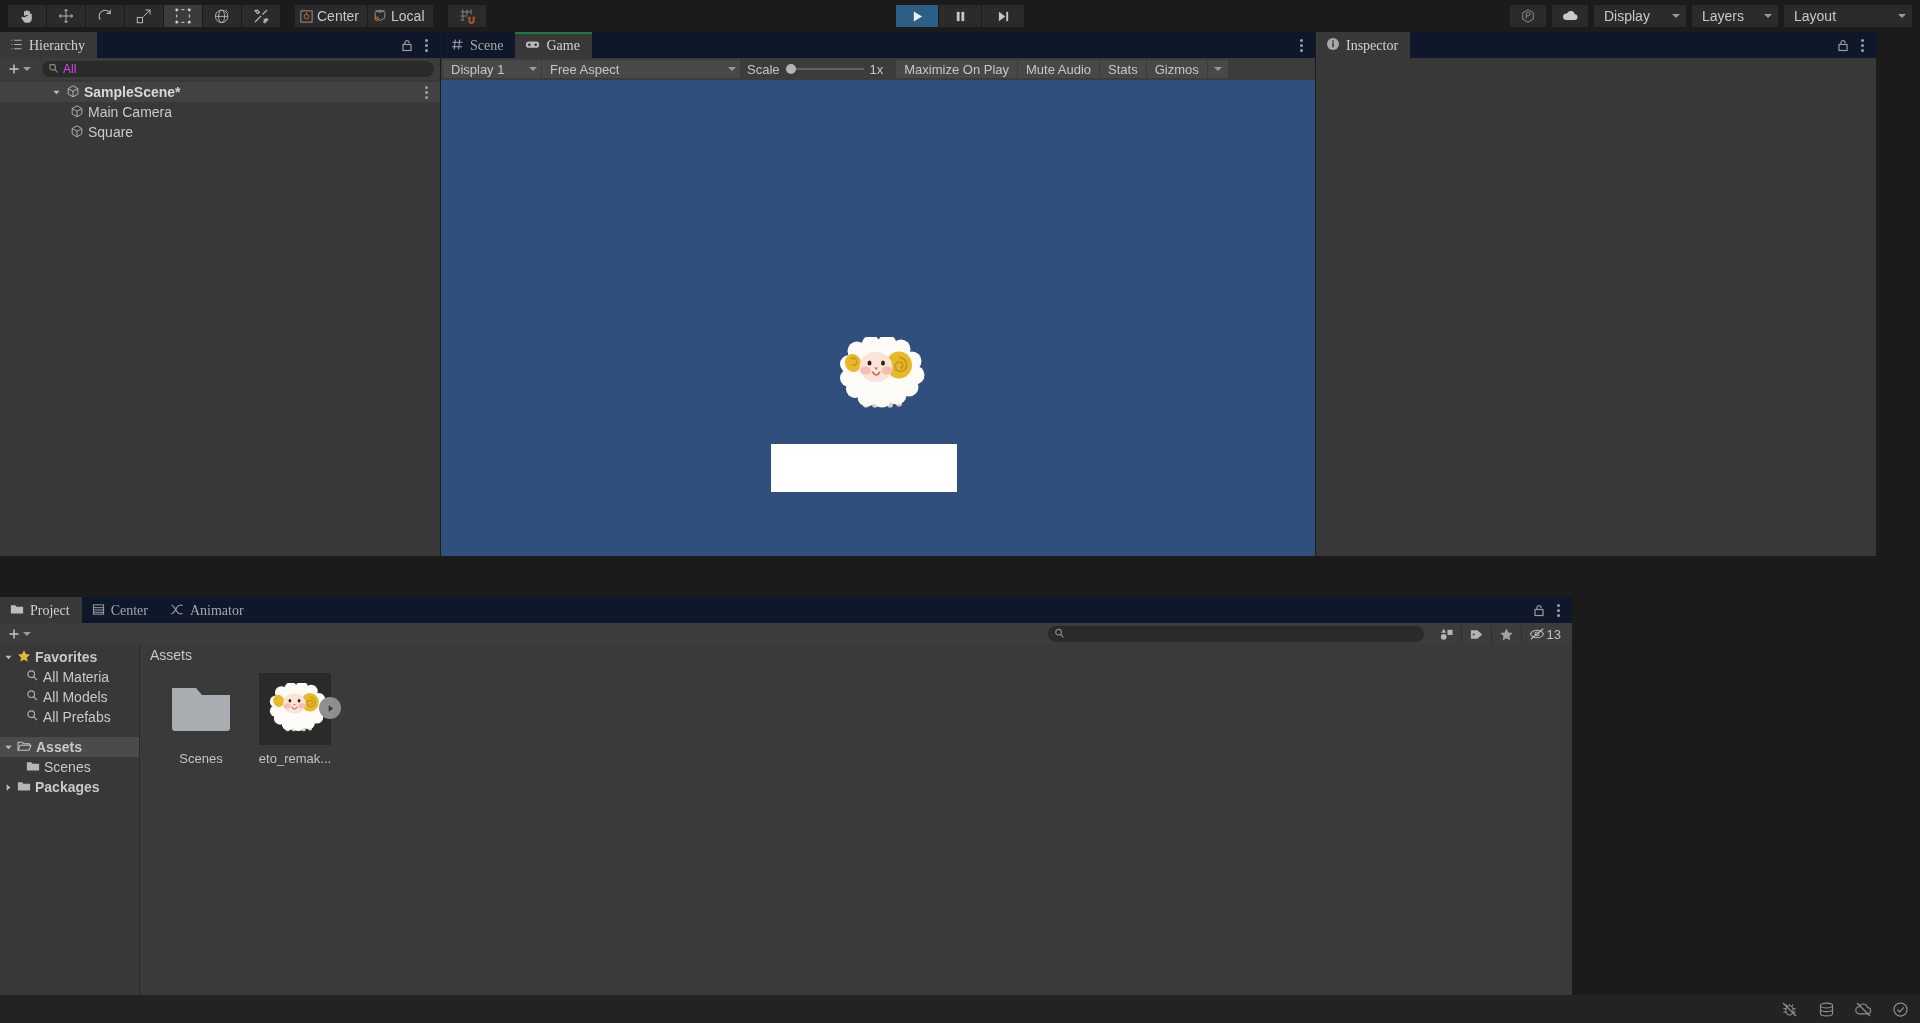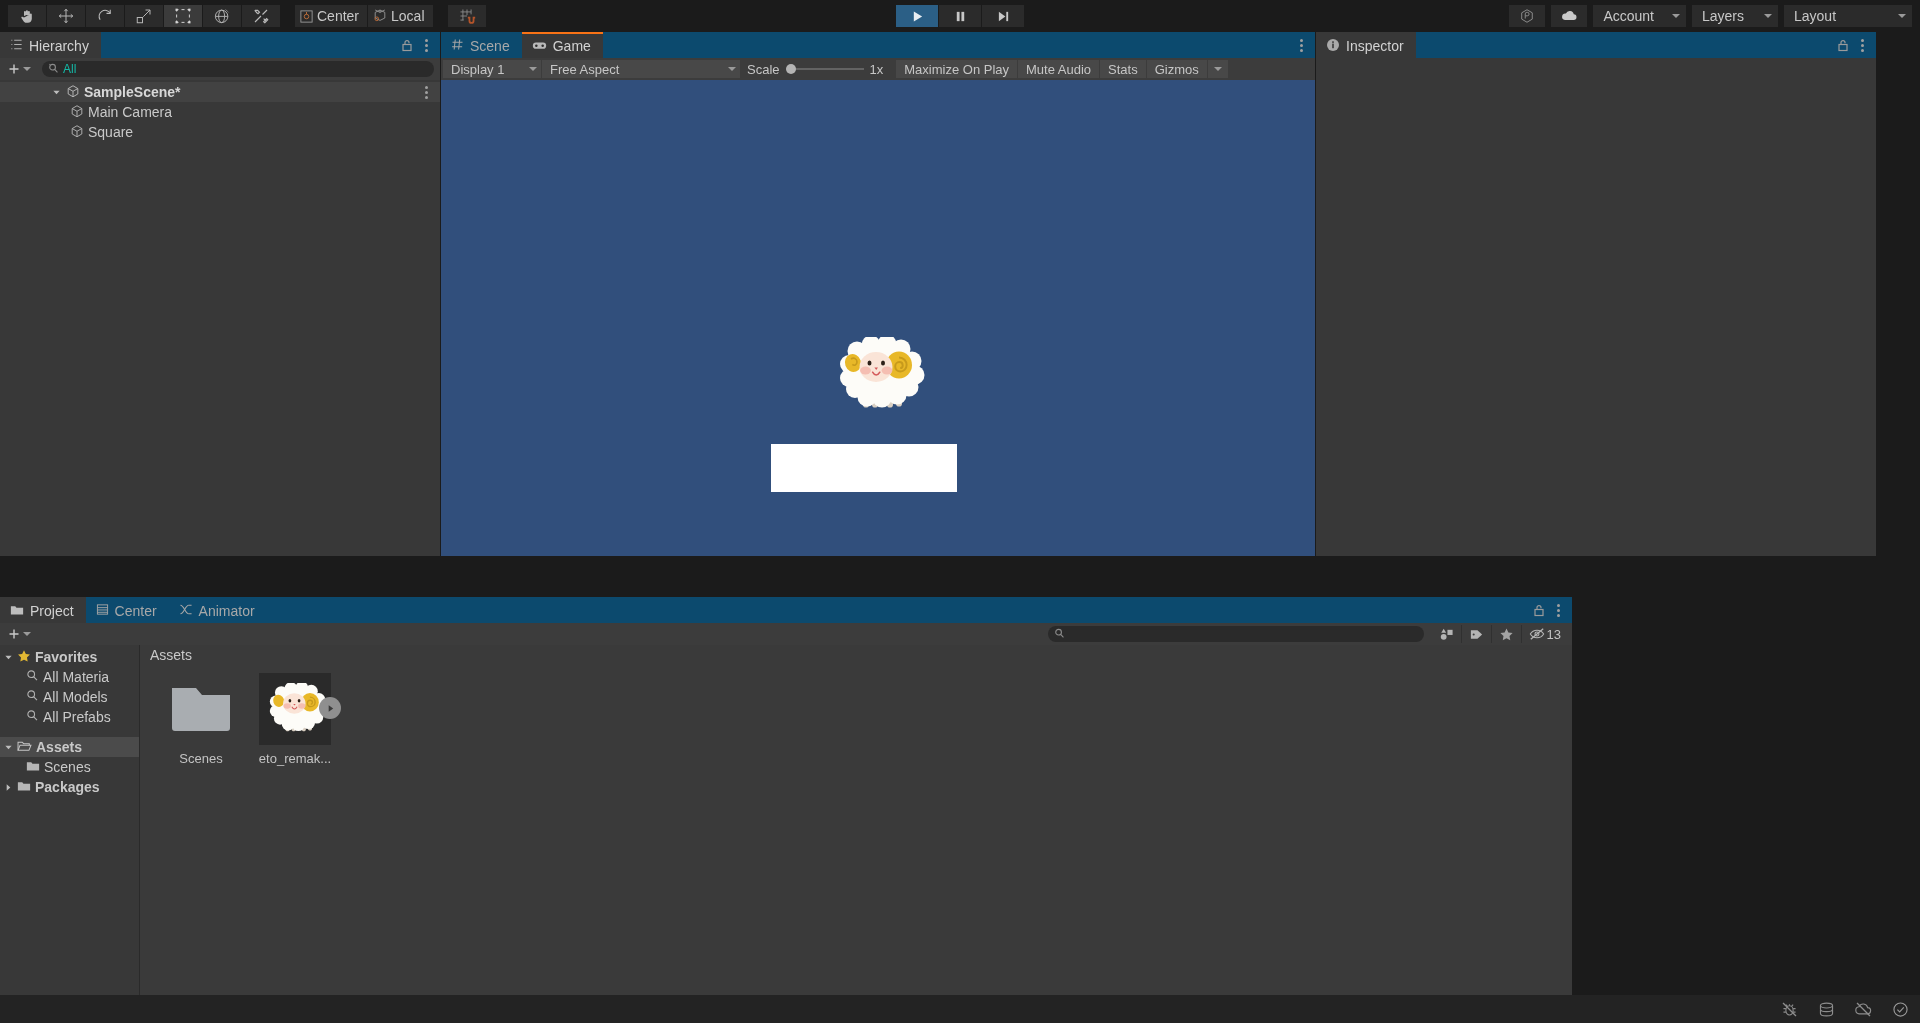--- a/index.html
+++ b/index.html
@@ -59,31 +59,31 @@
     height: 22px; background: #2b2b2b; display: flex; align-items: center;
     padding: 0 6px 0 10px; cursor: pointer; color: #c8c8c8; font-size: 14px;
     justify-content: space-between;
   }
   .tb-drop .cap { margin-right: 18px; }
   .caret { width: 0; height: 0; border-left: 4px solid transparent; border-right: 4px solid transparent; border-top: 4px solid #9a9a9a; }
 
   
   .panel { position: absolute; background: #383838; }
   .panel-tabbar {
-    height: 26px; background: #0c4a6e;
-    display: flex; align-items: flex-start; position: relative;
+    height: 26px; background: #0f172a;
+    display: flex; align-items: flex-start; position: relative; font-family: Liberation Serif, serif;
   }
   .tab {
     height: 26px; padding: 0 12px 0 10px;
     display: flex; align-items: center; gap: 6px;
     font-size: 14px; color: #a8a8a8; cursor: pointer;
     border-top: 2px solid transparent;
   }
   .tab.active { background: #383838; color: #d2d2d2; }
-  .tab.active.blue { border-top: 2px solid #f97316; }
+  .tab.active.blue { border-top: 2px solid #15803d; }
   .tab-right-icons {
     position: absolute; right: 4px; top: 0; height: 26px;
     display: flex; align-items: center; gap: 8px; padding-right: 4px;
   }
   .ic { color: #9b9b9b; display: flex; align-items: center; cursor: pointer; }
   .kebab { display: flex; flex-direction: column; gap: 2px; cursor: pointer; padding: 0 4px; }
   .kebab i { width: 3px; height: 3px; background: #a0a0a0; border-radius: 50%; display: block; }
 
   
   #hierarchy { left: 0; top: 32px; width: 440px; height: 524px; background: #383838; }
@@ -93,21 +93,21 @@
   }
   .plus-btn {
     display: flex; align-items: center; gap: 2px; cursor: pointer;
     padding: 0 3px; color: #c9c9c9;
   }
   .search-field {
     flex: 1; height: 16px; background: #2a2a2a; border-radius: 8px;
     display: flex; align-items: center; padding: 0 6px; gap: 4px;
     margin-left: 6px; margin-right: 2px;
   }
-  .search-field .ph { font-size: 12px; color: #14b8a6; }
+  .search-field .ph { font-size: 12px; color: #d946ef; }
   .h-list { background: #383838; height: calc(100% - 48px); padding-top: 2px; }
   .h-row {
     height: 20px; display: flex; align-items: center; gap: 4px;
     padding-left: 18px; font-size: 14px; color: #c9c9c9; cursor: pointer;
     position: relative;
   }
   .h-row.scene-row { background: #424242; font-weight: bold; color: #d8d8d8; }
   .h-row .arrow { width: 12px; display: flex; justify-content: center; }
   .h-row .kebab-inline { position: absolute; right: 8px; }
 
@@ -305,21 +305,21 @@
           <path d="M10 2.2l6.6 3.8v7.9L10 17.8 3.4 13.9V6z"></path>
           <path d="M7.8 13.2V7.4a2 2 0 012-2h.6a2.2 2.2 0 010 4.4H8"></path>
         </svg>
       </div>
       <div class="tb-icon-btn">
         <svg width="18" height="18" viewBox="0 0 22 22">
             <path d="M6 16h10.5a3.5 3.5 0 00.3-7 5 5 0 00-9.6-1A3.6 3.6 0 006 16z" fill="#c9c9c9"></path>
           </svg>
       </div>
       <div class="tb-drop" style="min-width:92px">
-        <span class="cap">Account</span>
+        <span class="cap">Display</span>
         <span class="caret"></span>
       </div>
       <div class="tb-drop" style="min-width:86px">
         <span class="cap">Layers</span>
         <span class="caret"></span>
       </div>
       <div class="tb-drop" style="min-width:128px">
         <span class="cap">Layout</span>
         <span class="caret"></span>
       </div>

